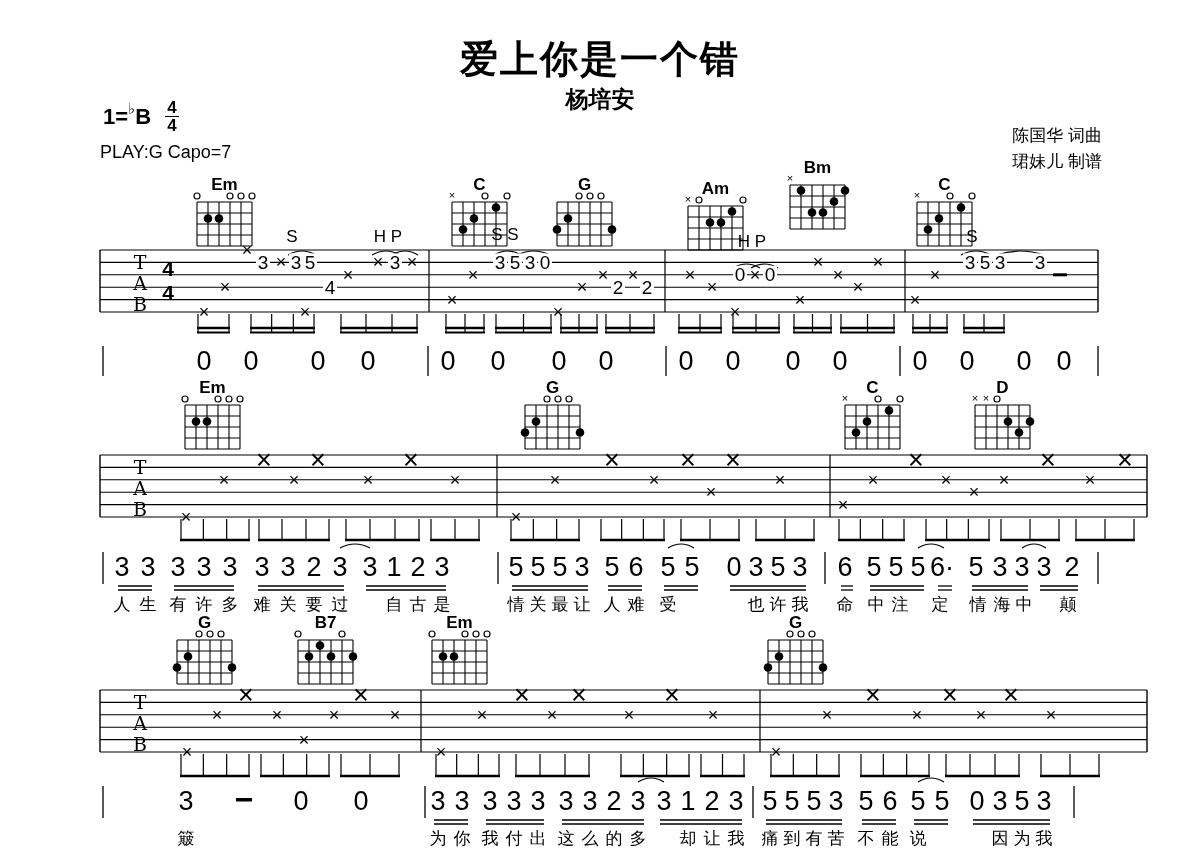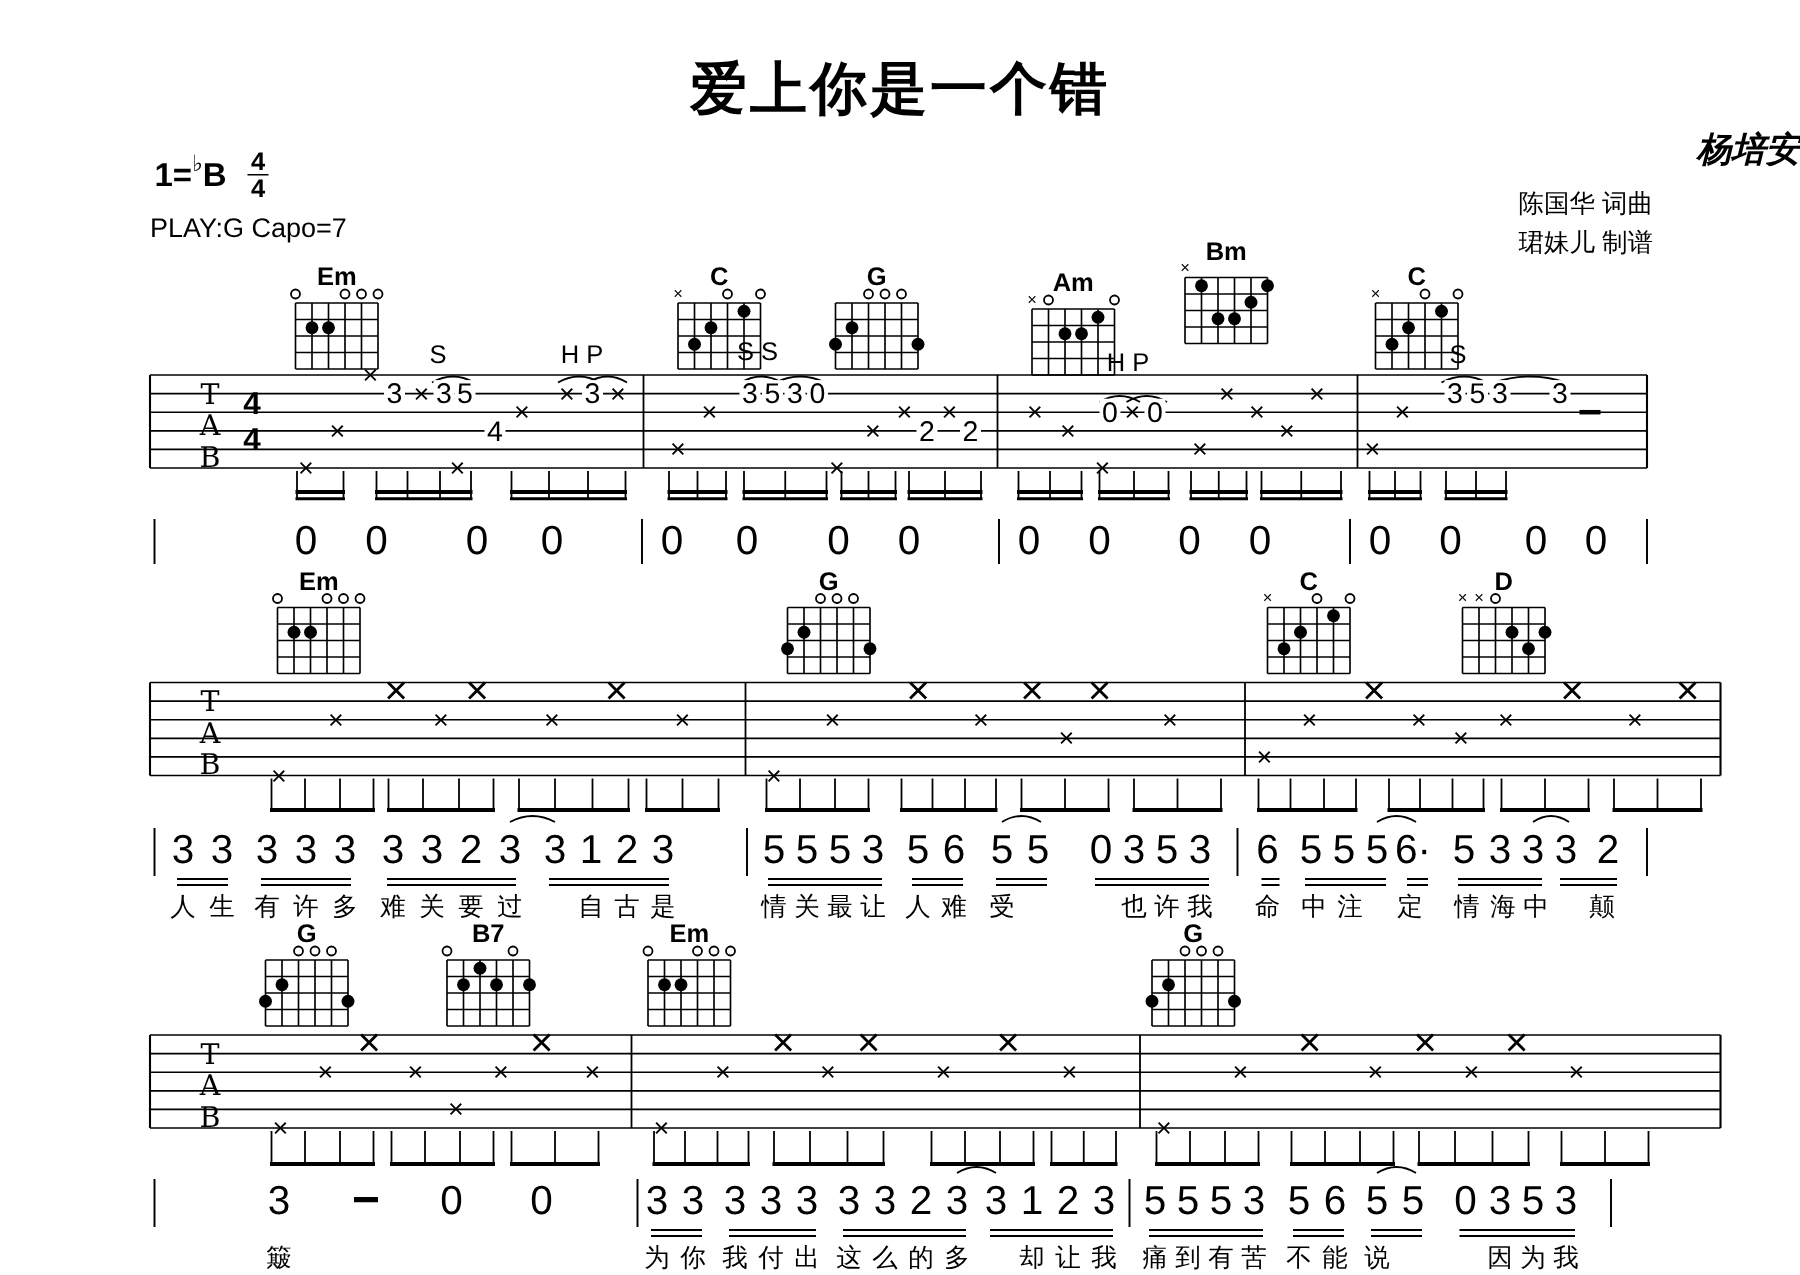--- a/index.html
+++ b/index.html
@@ -1,20 +1,20 @@
 <!DOCTYPE html>
 <html><head>
 <meta charset="utf-8">
 <style>
   html,body{margin:0;padding:0;background:#fff;}
   #page{position:relative;width:1200px;height:850px;background:#fff;color:#000;
         font-family:"Liberation Sans","DejaVu Sans",sans-serif;overflow:hidden;}
   .abs{position:absolute;}
   #title{left:0;right:0;top:34px;text-align:center;font-size:38px;font-weight:bold;letter-spacing:2px;}
-  #artist{left:0;right:0;top:84px;text-align:right;font-size:23px;font-weight:600;font-style:italic;}
+  #artist{left:0;right:0;top:84px;text-align:center;font-size:23px;font-weight:600;}
   #keyline{left:103px;top:100px;font-size:22px;font-weight:600;display:flex;align-items:center;}
   #keyline .flat{font-size:15px;vertical-align:top;position:relative;top:-8px;}
   .frac{display:inline-flex;flex-direction:column;align-items:center;margin-left:14px;
         font-size:17px;font-weight:bold;line-height:15px;}
   .frac .bar{width:14px;border-top:1.5px solid #000;margin:1px 0;}
   #playline{left:100px;top:142px;font-size:18px;}
   .credit{right:98px;font-size:17px;}
   #credit1{top:124px;} #credit2{top:150px;}
   svg text{fill:#000;}
 </style>

